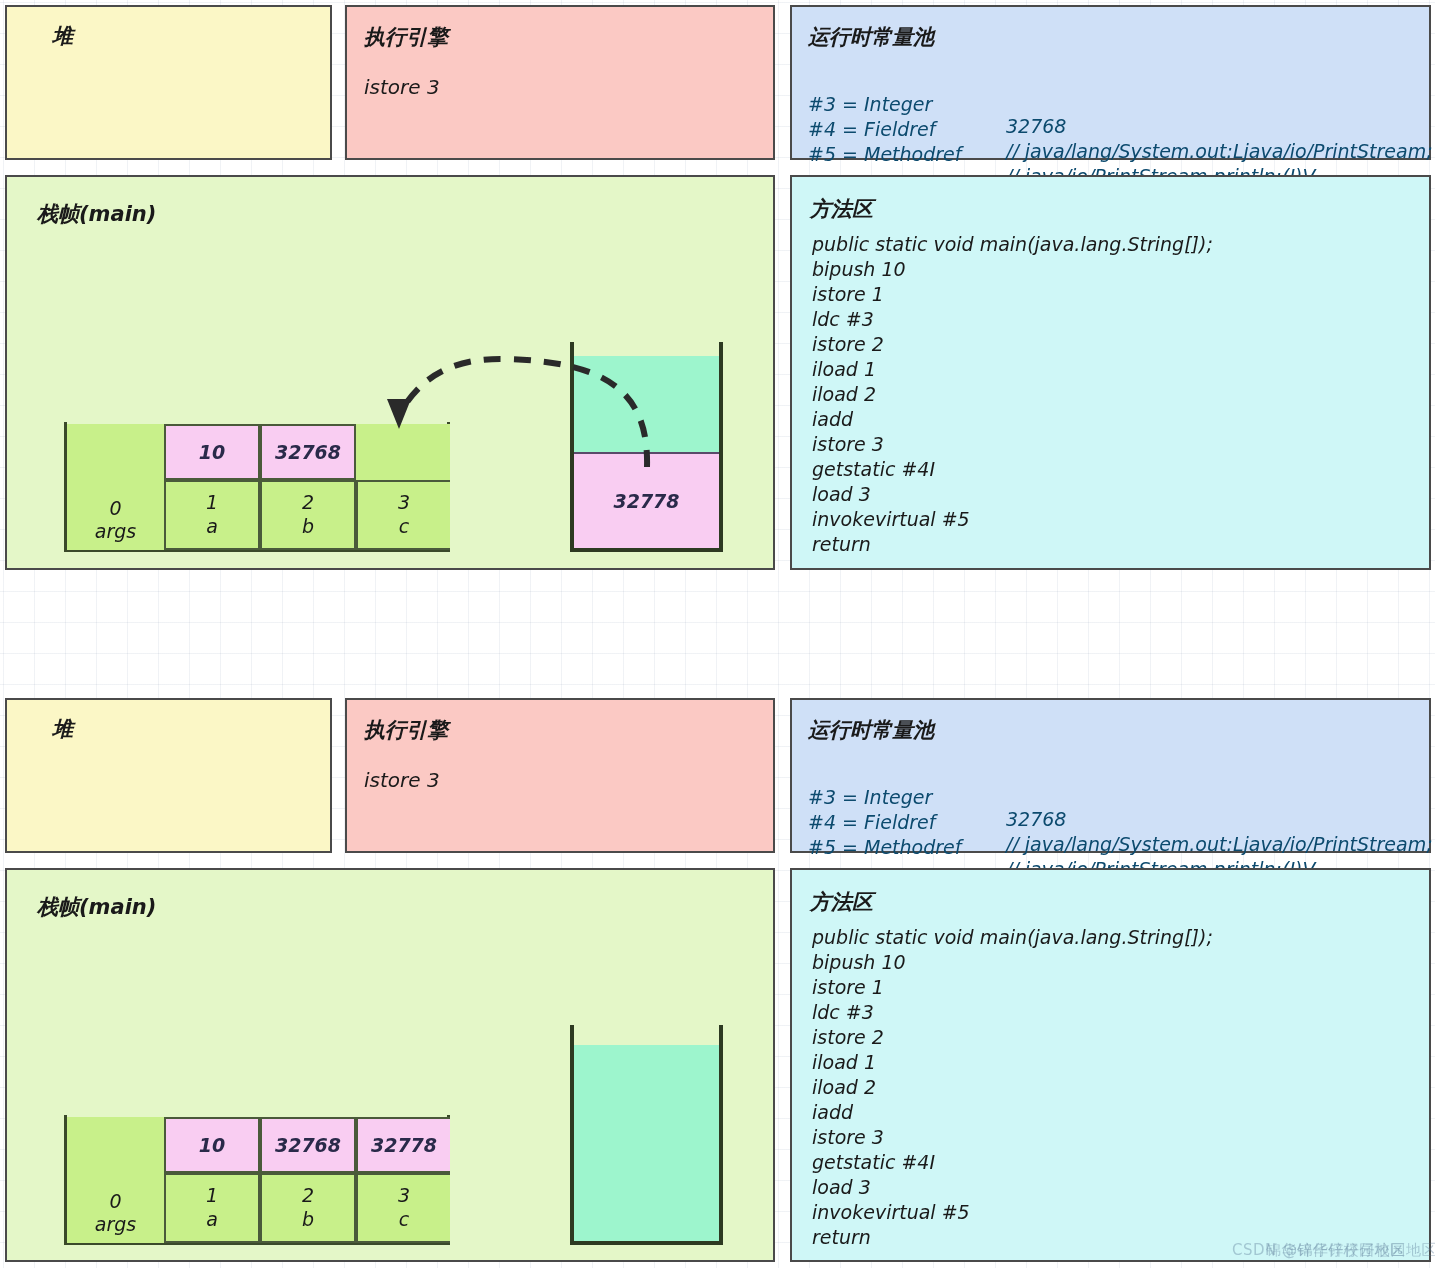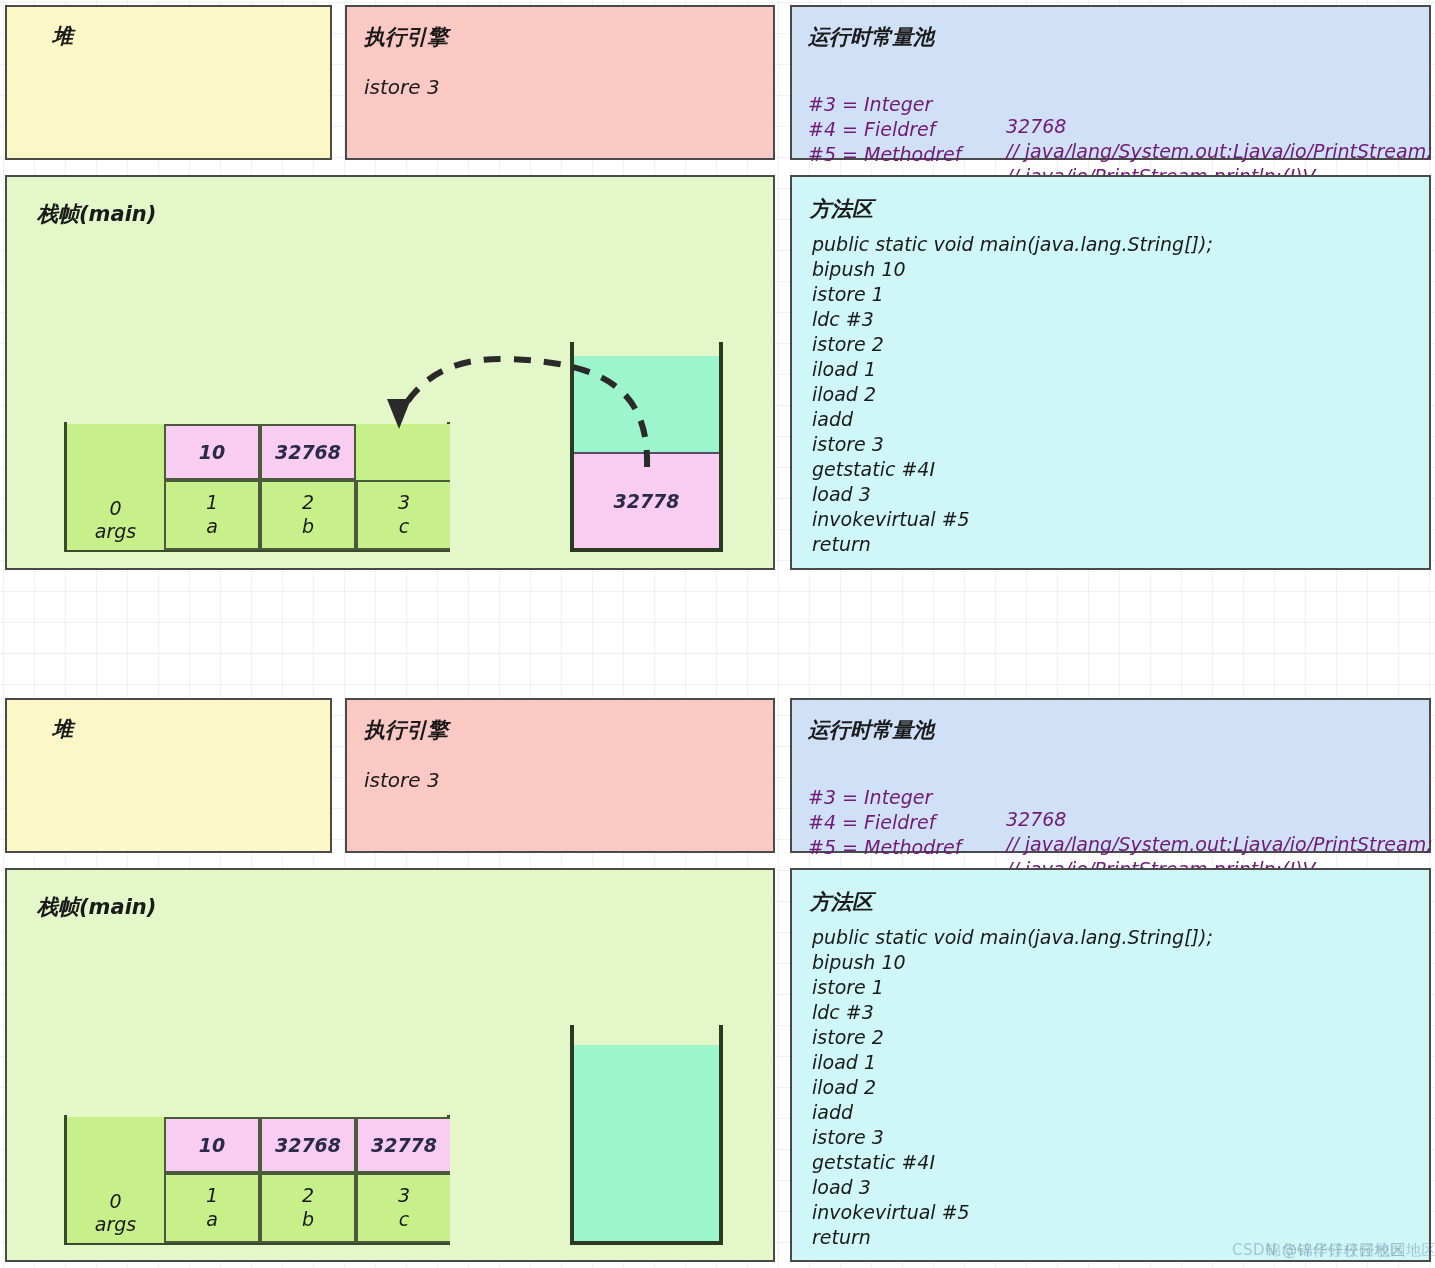--- a/index.html
+++ b/index.html
@@ -53,21 +53,21 @@
 
   
   .code-line {
     position: absolute;
     font-style: italic;
     color: #1a1a1a;
     white-space: pre;
   }
 
   
-  .cp-row { position: absolute; font-style: italic; color: #701a75; white-space: pre; }
+  .cp-row { position: absolute; font-style: italic; color: #0c4a6e; white-space: pre; }
   .cp-key { position: absolute; left: 0; }
   .cp-val { position: absolute; }
 
   
   .lvt { position: absolute; }
   .lvt-frame-left, .lvt-frame-right {
     position: absolute;
     width: 3px;
     background: #3a4a2a;
   }

